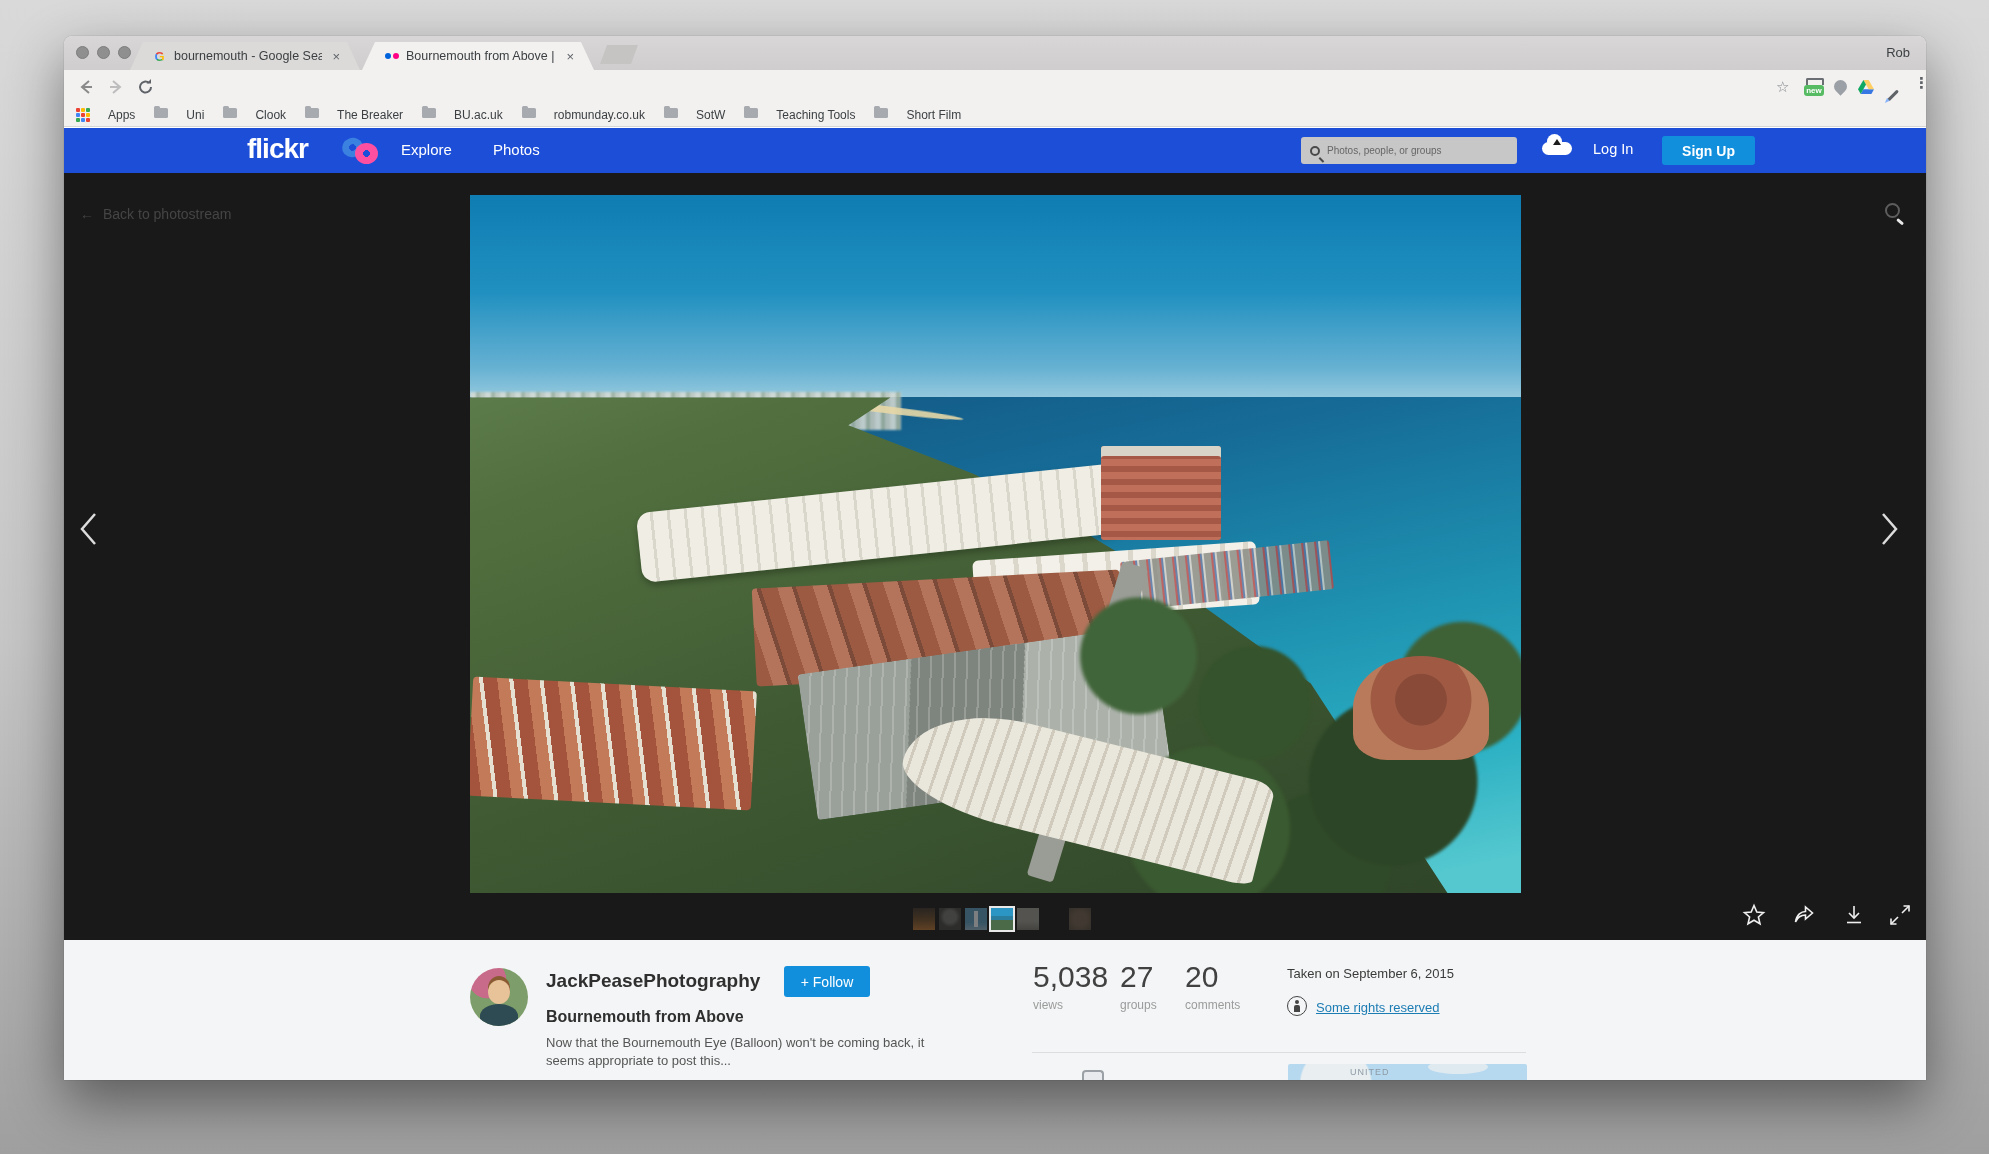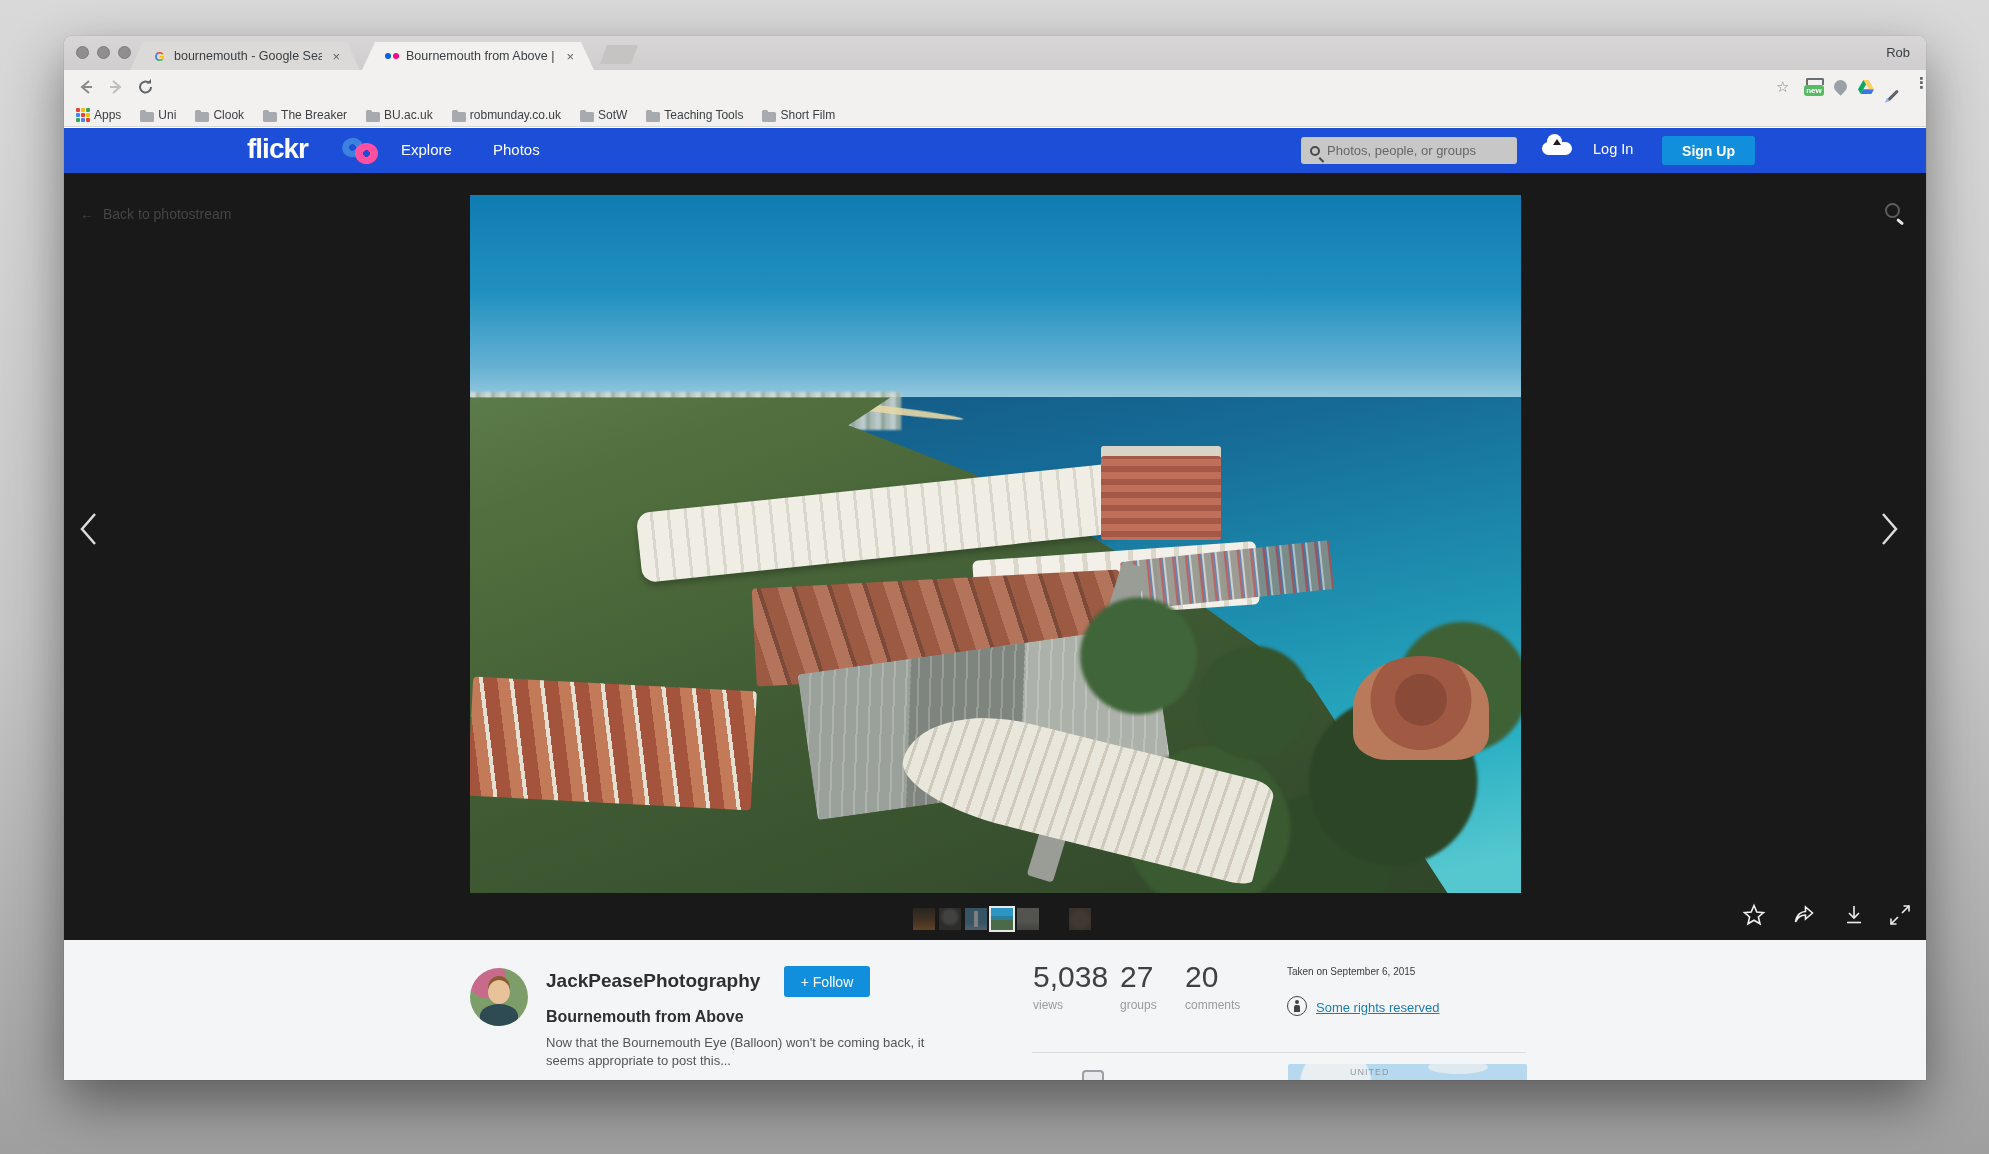--- a/index.html
+++ b/index.html
@@ -35,39 +35,39 @@
   .ext { position:absolute; top:8px; width:20px; height:18px; }
   .ext-new { background:#57bb63; border-radius:3px; color:#fff; font-size:8px; font-weight:700; text-align:center; line-height:11px; height:11px; top:15px; }
   .ext-new:before { content:""; position:absolute; left:2px; top:-7px; width:14px; height:5px; border:2px solid #6b6f74; border-bottom:none; border-radius:2px 2px 0 0; }
   .ext-pin { width:13px; height:13px; border-radius:50% 50% 50% 0; background:#9aa0a6; transform:rotate(-45deg); top:10px; }
   .ext-dots { color:#5f6368; font-size:15px; font-weight:700; letter-spacing:0; line-height:6px; width:6px; }
   .dropper { width:14px; height:3px; background:#5f6368; border-radius:2px; transform:rotate(-45deg); position:absolute; top:16px; }
   .dropper:before { content:""; position:absolute; left:-4px; top:-1px; border-top:2.5px solid transparent; border-bottom:2.5px solid transparent; border-right:5px solid #8ab4f8; }
 
   
   .bookmarksbar { position:absolute; left:0; top:68px; width:100%; height:23px; background:#f2f1f0; border-bottom:1px solid #d6d6d6; display:flex; align-items:center; padding-left:12px; gap:19px; font-size:12px; color:#3c4043; }
-  .bm-item { display:flex; align-items:flex-end; gap:4px; }
+  .bm-item { display:flex; align-items:flex-start; gap:18px; }
   .apps-grid { display:grid; grid-template-columns:repeat(3,4px); grid-gap:1px; }
   .apps-grid i { width:4px; height:4px; border-radius:1px; }
   .folder { width:14px; height:10px; background:#a7abb0; border-radius:1.5px; position:relative; flex:none; }
   .folder:before { content:""; position:absolute; left:0; top:-2.5px; width:6px; height:3px; background:#a7abb0; border-radius:1.5px 1.5px 0 0; }
 
   
   .content { position:absolute; left:0; top:92px; width:100%; bottom:0; }
   .fheader { position:absolute; left:0; top:0; width:100%; height:45px; background:#1d4ed8; z-index:3; }
   .flogo { position:absolute; left:183px; top:5px; font-size:28px; font-weight:700; color:#fff; letter-spacing:-1px; }
   .donuts { position:absolute; left:278px; top:9px; width:44px; height:28px; }
   .donut { position:absolute; border-radius:50%; }
   .d-blue { left:0; top:1px; width:21px; height:19px; background:radial-gradient(closest-side,rgba(0,0,0,0) 33%,#3b82e0 34% 100%); transform:rotate(-20deg); }
   .d-pink { left:13px; top:6px; width:23px; height:21px; background:radial-gradient(closest-side,rgba(0,0,0,0) 30%,#ff4fa0 31% 100%); }
   .fnav { position:absolute; top:13px; font-size:15px; color:#fff; }
   .fsearch { position:absolute; left:1237px; top:9px; width:216px; height:27px; background:#c7c7c7; border-radius:3px; display:flex; align-items:center; padding:0 9px; gap:7px; }
   .mag { width:10px; height:10px; border:2px solid #4a4a4a; border-radius:50%; position:relative; flex:none; }
   .mag:after { content:""; position:absolute; left:8px; top:9px; width:6px; height:2px; background:#4a4a4a; transform:rotate(45deg); transform-origin:0 0; }
-  .fsearch input { border:none; outline:none; background:transparent; font-size:13px; color:#3a3a3a; width:170px; font-family:inherit; }
+  .fsearch input { border:none; outline:none; background:transparent; font-size:10px; color:#3a3a3a; width:170px; font-family:inherit; }
   .fsearch input::placeholder { color:#666; }
   .cloud { position:absolute; left:1478px; top:14px; width:30px; height:13px; background:#fff; border-radius:7px; }
   .cloud:before { content:""; position:absolute; left:5px; top:-8px; width:15px; height:15px; background:#fff; border-radius:50%; }
   .cloud:after { content:""; position:absolute; left:11px; top:-3px; border-left:4.5px solid transparent; border-right:4.5px solid transparent; border-bottom:6px solid #1d1d1d; }
   .login { position:absolute; left:1529px; top:13px; color:#fff; font-size:14.5px; }
   .signup { position:absolute; left:1598px; top:8px; width:93px; height:29px; background:#128fdc; border-radius:3px; color:#fff; font-size:14px; font-weight:600; display:flex; align-items:center; justify-content:center; }
 
   
   .stage { position:absolute; left:0; top:45px; width:100%; height:767px; background:#191919; }
   .backlink { position:absolute; left:16px; top:33px; z-index:4; color:#454545; font-size:14px; display:flex; gap:9px; align-items:center; }
@@ -115,21 +115,21 @@
   .avatar:before { content:""; position:absolute; left:18px; top:12px; width:22px; height:24px; border-radius:50%; background:#e8c39a; box-shadow:0 -4px 0 #8a5a33; }
   .avatar:after { content:""; position:absolute; left:10px; top:36px; width:38px; height:24px; border-radius:50% 50% 0 0; background:#2e4a52; }
   .owner { position:absolute; left:482px; top:30px; font-size:19px; font-weight:700; color:#2f2f2f; }
   .follow { position:absolute; left:720px; top:26px; width:86px; height:31px; background:#128fdc; border-radius:3px; color:#fff; font-size:14px; display:flex; align-items:center; justify-content:center; }
   .ptitle { position:absolute; left:482px; top:68px; font-size:16px; font-weight:700; color:#2f2f2f; }
   .pdesc1 { position:absolute; left:482px; top:95px; font-size:13px; color:#555; }
   .pdesc2 { position:absolute; left:482px; top:113px; font-size:13px; color:#555; }
   .stat { position:absolute; top:20px; }
   .stat .v { font-size:30px; color:#414141; }
   .stat .l { font-size:12px; color:#9b9b9b; margin-top:4px; }
-  .taken { position:absolute; left:1223px; top:26px; font-size:10px; color:#3a3a3a; }
+  .taken { position:absolute; left:1223px; top:26px; font-size:13px; color:#3a3a3a; }
   .cc { position:absolute; left:1223px; top:56px; width:20px; height:20px; border:1.5px solid #444; border-radius:50%; }
   .cc:before { content:""; position:absolute; left:7px; top:3px; width:4px; height:4px; border-radius:50%; background:#444; }
   .cc:after { content:""; position:absolute; left:6px; top:8px; width:6px; height:7px; background:#444; border-radius:2px 2px 0 0; }
   .license { position:absolute; left:1252px; top:60px; font-size:13px; color:#1c7db5; text-decoration:underline; }
   .divider { position:absolute; left:968px; top:112px; width:494px; height:1px; background:#ddd; }
   .mapfrag { position:absolute; left:1224px; top:124px; width:239px; height:16px; background:#b7d9f0 radial-gradient(circle at 20% 120%,#e9eef0 0 18%,rgba(0,0,0,0) 19%); overflow:hidden; border-radius:2px 2px 0 0; }
   .mapfrag .mtext { position:absolute; left:62px; top:3px; font-size:9px; letter-spacing:1px; color:#8d9aa5; }
   .mapfrag .mland { position:absolute; left:140px; top:-4px; width:60px; height:14px; background:#e9eef0; border-radius:50%; opacity:.8; }
   .partial-icon { position:absolute; left:1018px; top:130px; width:22px; height:11px; border:2px solid #9aa0a6; border-bottom:none; border-radius:4px 4px 0 0; background:#e8eaed; }
   .statusbar { position:absolute; left:0; top:1020px; width:623px; height:23px; background:#f4f4f4; border:1px solid #a9a9a9; border-left:none; border-bottom:none; border-radius:0 3px 0 0; z-index:9; display:flex; align-items:center; padding-left:13px; font-size:12px; color:#2c2c2c; }

